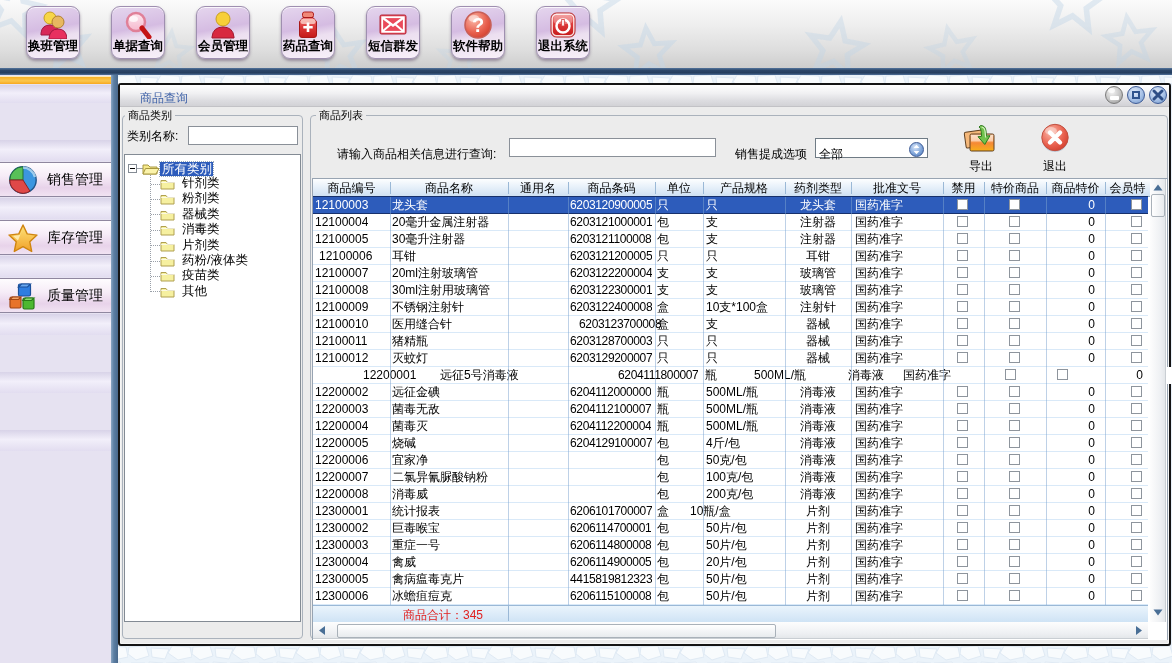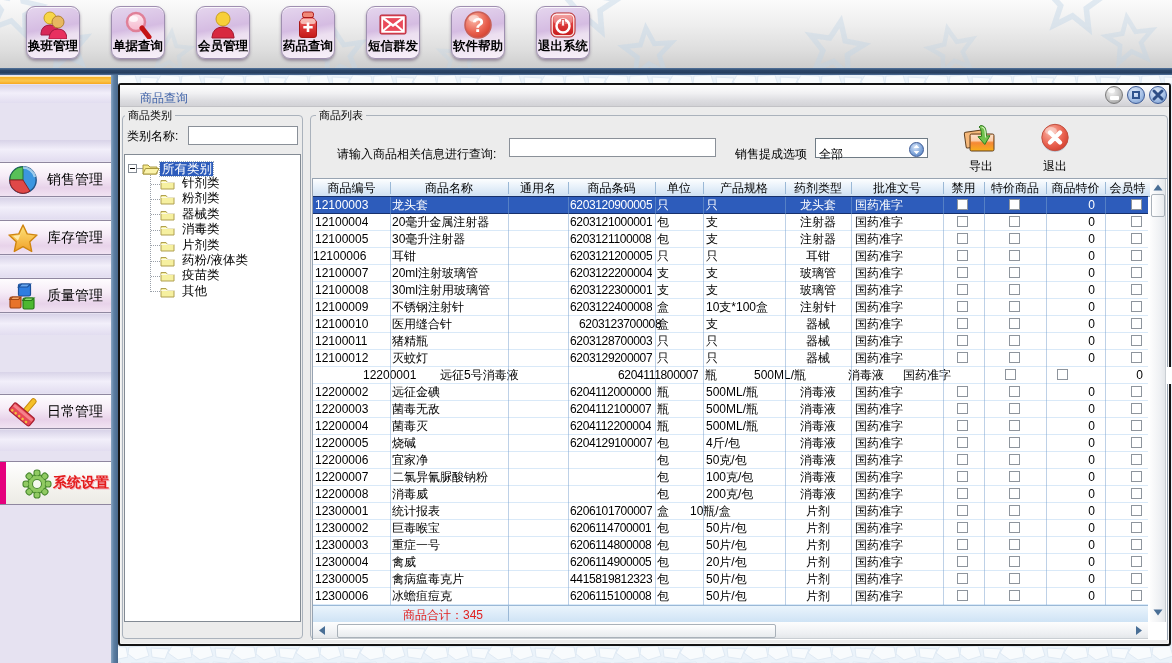--- a/index.html
+++ b/index.html
@@ -283,58 +283,20 @@
 <rect x="10.5" y="2" width="12" height="12" rx="1.5" fill="#2f7de0" stroke="#1a4f9a"></rect>
 <path d="M10.5,5 l3,-3 h9 l-3,3 z" fill="#6aa8f0" stroke="#1a4f9a"></path>
 <rect x="2" y="15" width="11" height="11" rx="1.5" fill="#e8732a" stroke="#a04515"></rect>
 <path d="M2,17.5 l2.5,-2.5 h8.5 l-2.5,2.5 z" fill="#f5a468" stroke="#a04515"></path>
 <rect x="15" y="16" width="11" height="11" rx="1.5" fill="#4cb830" stroke="#277a18"></rect>
 <path d="M15,18.5 l2.5,-2.5 h8.5 l-2.5,2.5 z" fill="#8fdc70" stroke="#277a18"></path>
 </g>
       </svg>
 <div class="tx">质量管理</div>
     </div>
-<div class="sbtn" style="top:394px;">
-<svg class="ic" width="31" height="31" viewBox="0 0 31 31">
-<g transform="rotate(40 15 15)">
-<rect x="14" y="-2" width="5" height="17" rx="2" fill="#f5c028" stroke="#c88c10" stroke-width="1"></rect>
-<path d="M5,13 h22 q2,0 2,2 v6 q0,2 -2,2 h-22 q-2,0 -2,-2 v-6 q0,-2 2,-2 z" fill="#e84855" stroke="#a82030" stroke-width="1.2"></path>
-<rect x="4" y="14.5" width="24" height="3" fill="#f8909a" opacity=".8"></rect>
-<g fill="#f0c040">
-            <circle cx="6" cy="21" r="1.3"></circle>
-            <circle cx="10.5" cy="21" r="1.3"></circle>
-            <circle cx="15" cy="21" r="1.3"></circle>
-            <circle cx="19.5" cy="21" r="1.3"></circle>
-            <circle cx="24" cy="21" r="1.3"></circle>
-          </g>
-</g>
-      </svg>
-<div class="tx">日常管理</div>
-    </div>
-<div id="sysbtn">
-      <div class="bar"></div>
-<svg class="abs" style="left:22px;top:7px;" width="30" height="30" viewBox="0 0 30 30">
-<g fill="#90ca62" stroke="#4a8a30" stroke-width="1.1">
-<circle cx="15" cy="15" r="9.5"></circle>
-<g>
-<rect x="12" y="1" width="6" height="6" rx="2.6"></rect>
-<rect x="12" y="23" width="6" height="6" rx="2.6"></rect>
-<rect x="1" y="12" width="6" height="6" rx="2.6"></rect>
-<rect x="23" y="12" width="6" height="6" rx="2.6"></rect>
-<rect x="12" y="1" width="6" height="6" rx="2.6" transform="rotate(45 15 15)"></rect>
-<rect x="12" y="23" width="6" height="6" rx="2.6" transform="rotate(45 15 15)"></rect>
-<rect x="1" y="12" width="6" height="6" rx="2.6" transform="rotate(45 15 15)"></rect>
-<rect x="23" y="12" width="6" height="6" rx="2.6" transform="rotate(45 15 15)"></rect>
-</g>
-<circle cx="15" cy="15" r="8" stroke="none"></circle>
-<circle cx="15" cy="15" r="4.5" fill="#f4f9ee"></circle>
-</g>
-      </svg>
-<div class="tx">系统设置</div>
-    </div>
 <div class="abs" id="divider"></div>
 <div class="abs" id="win"></div>
 <div class="abs" id="titlebar"></div>
 <div class="lbl" id="title">商品查询</div>
 <div class="wctl" style="left:1105px;background:radial-gradient(circle at 38% 32%,#f4f4f4,#c4c4c4 55%,#8e8e8e);border:1px solid #7a7a7a;"></div>
 <div class="abs" style="left:1110px;top:96px;width:9px;height:3.5px;background:#fff;border-radius:1px;"></div>
 <div class="abs" style="left:1108px;top:88px;width:7px;height:5px;border-radius:50%;background:rgba(255,255,255,.75);"></div>
 <div class="wctl" style="left:1127px;background:radial-gradient(circle at 40% 32%,#e4edfa,#a6c0e6 55%,#6e94c8);border:1px solid #3c5a96;"></div>
 <div class="abs" style="left:1132px;top:90.5px;width:8px;height:8px;border:2px solid #30548e;"></div>
 <div class="wctl" style="left:1149px;background:radial-gradient(circle at 40% 32%,#e4edfa,#a6c0e6 55%,#6e94c8);border:1px solid #3c5a96;"></div>
@@ -494,21 +456,21 @@
 <div class="cell" style="left:393px;">支</div>
 <div class="cell" style="left:472px;width:66px;text-align:center;">注射器</div>
 <div class="cell" style="left:542px;">国药准字</div>
 <div class="cell" style="left:733px;width:49px;text-align:right;">0</div>
 <div class="cb" style="left:644px;"></div>
 <div class="cb" style="left:696px;"></div>
 <div class="cb" style="left:818px;"></div>
 </div>
 <div class="hline" style="top:247px;"></div>
 <div class="trow" style="top:248px;">
-<div class="cell" style="left:0;">12100006</div>
+<div class="cell" style="left:6px;">12100006</div>
 <div class="cell" style="left:79px;">耳钳</div>
 <div class="cell bc" style="left:257px;">6203121200005</div>
 <div class="cell" style="left:344px;">只</div>
 <div class="cell" style="left:393px;">只</div>
 <div class="cell" style="left:472px;width:66px;text-align:center;">耳钳</div>
 <div class="cell" style="left:542px;">国药准字</div>
 <div class="cell" style="left:733px;width:49px;text-align:right;">0</div>
 <div class="cb" style="left:644px;"></div>
 <div class="cb" style="left:696px;"></div>
 <div class="cb" style="left:818px;"></div>

